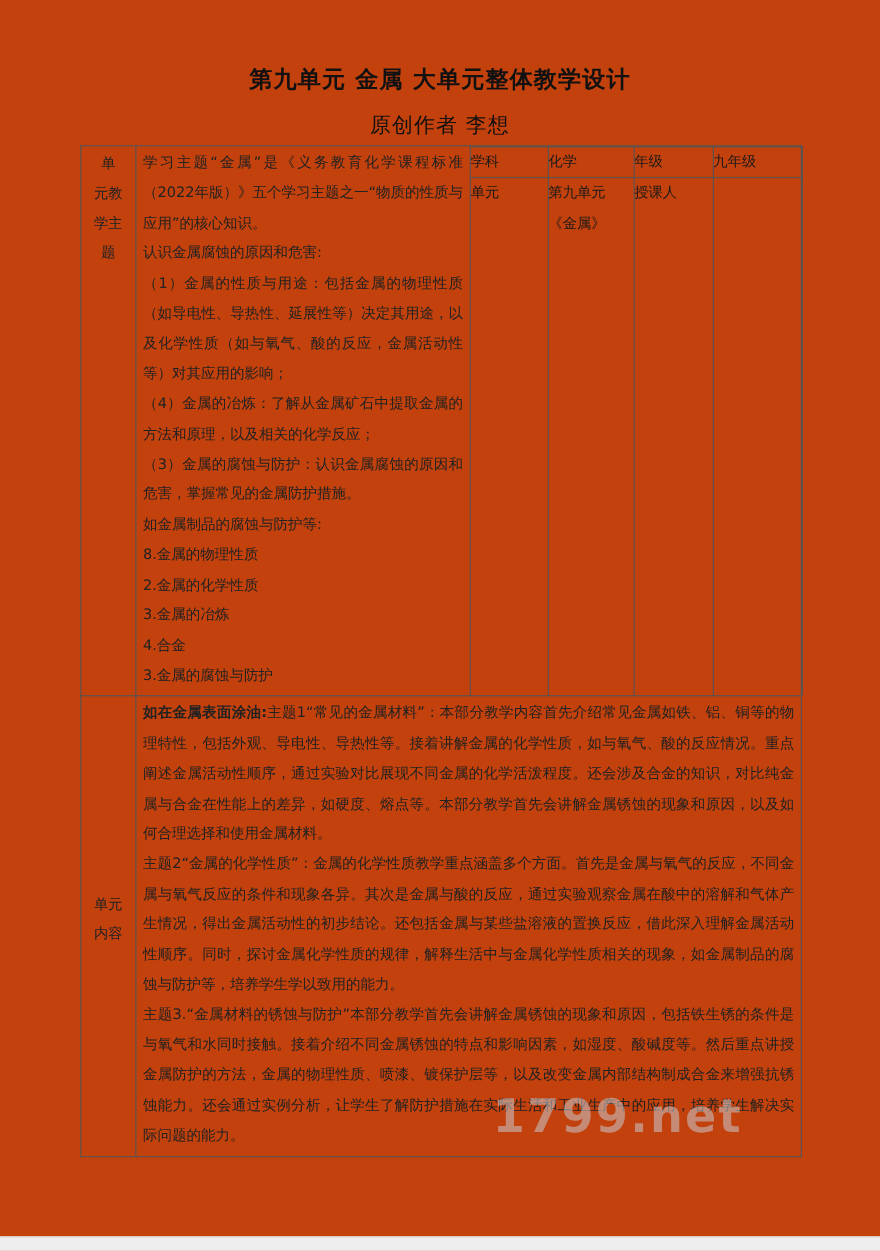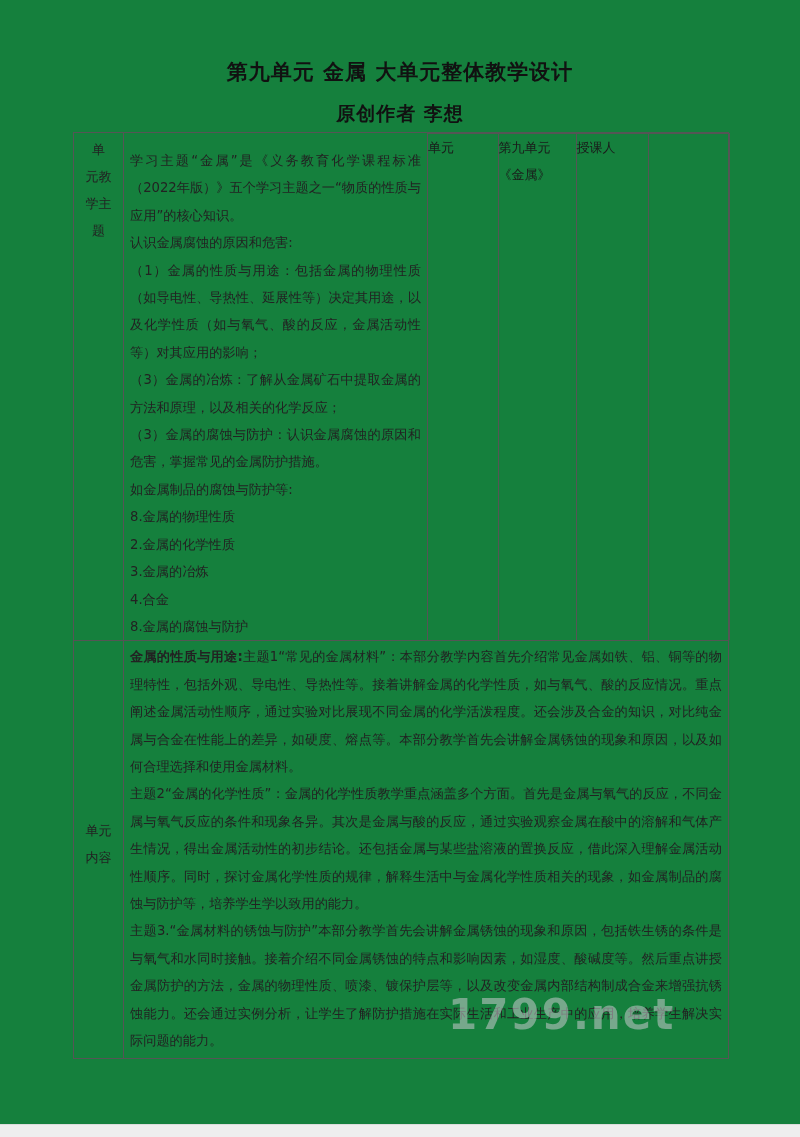--- a/index.html
+++ b/index.html
@@ -12,39 +12,39 @@
     height: 1137px;
     position: relative;
     overflow: hidden;
     font-family: "DejaVu Sans", "Liberation Sans", sans-serif;
     color: #1a1a1a;
   }
   .page {
     position: absolute;
     left: 0; top: 0;
     width: 800px; height: 1137px;
-    background: #15803d;
+    background: #c2410c;
   }
   .title {
     position: absolute;
     left: 0; width: 800px;
     top: 58px;
     text-align: center;
     font-size: 21px;
     font-weight: bold;
     letter-spacing: 1px;
     color: #111;
   }
   .subtitle {
     position: absolute;
     left: 0; width: 800px;
     top: 101px;
     text-align: center;
     font-size: 19px;
-    font-weight: bold;
+    font-weight: normal;
     letter-spacing: 1px;
     color: #111;
   }
   table.main {
     position: absolute;
     left: 73px;
     top: 132px;
     width: 655px;
     border-collapse: collapse;
     table-layout: fixed;
@@ -69,21 +69,20 @@
   .label-content {
     padding-top: 176px;
     line-height: 27px;
   }
   .topic-text {
     padding: 2px 6px 0 6px;
     font-size: 13.2px;
     line-height: 27.4px;
     color: #222;
     text-align: justify;
-    margin-top: 12px;
   }
   .topic-text p { margin: 0; }
   .meta-table {
     width: 100%;
     border-collapse: collapse;
     table-layout: fixed;
     height: 100%;
   }
   table.main td.meta-host { padding: 0; height: 496px; }
   .meta-table td {
@@ -147,59 +146,65 @@
           <div>元教</div>
           <div>学主</div>
           <div>题</div>
         </div>
       </td>
       <td>
         <div class="topic-text">
           <p>学习主题“金属”是《义务教育化学课程标准（2022年版）》五个学习主题之一“物质的性质与应用”的核心知识。</p>
           <p>认识金属腐蚀的原因和危害:</p>
           <p>（1）金属的性质与用途：包括金属的物理性质（如导电性、导热性、延展性等）决定其用途，以及化学性质（如与氧气、酸的反应，金属活动性等）对其应用的影响；</p>
-          <p>（3）金属的冶炼：了解从金属矿石中提取金属的方法和原理，以及相关的化学反应；</p>
+          <p>（4）金属的冶炼：了解从金属矿石中提取金属的方法和原理，以及相关的化学反应；</p>
           <p>（3）金属的腐蚀与防护：认识金属腐蚀的原因和危害，掌握常见的金属防护措施。</p>
           <p>如金属制品的腐蚀与防护等:</p>
           <p>8.金属的物理性质</p>
           <p>2.金属的化学性质</p>
           <p>3.金属的冶炼</p>
           <p>4.合金</p>
-          <p>8.金属的腐蚀与防护</p>
+          <p>3.金属的腐蚀与防护</p>
         </div>
       </td>
       <td class="meta-host">
         <table class="meta-table">
           <colgroup>
             <col style="width:70px">
             <col style="width:78px">
             <col style="width:72px">
             <col style="width:81px">
           </colgroup>
           <tbody>
+                <tr>
+            <td>学科</td>
+            <td>化学</td>
+            <td>年级</td>
+            <td>九年级</td>
+          </tr>
           <tr class="r2">
             <td>单元</td>
             <td>第九单元《金属》</td>
             <td>授课人</td>
             <td></td>
           </tr>
         </tbody>
             </table>
       </td>
     </tr>
     <tr>
       <td class="label-cell">
         <div class="label-content">
           <div>单元</div>
           <div>内容</div>
         </div>
       </td>
       <td colspan="2">
         <div class="content-text">
-          <p><span class="bold-lead">金属的性质与用途:</span><span>主题1“常见的金属材料”：本部分教学内容首先介绍常见金属如铁、铝、铜等的物理特性，包括外观、导电性、导热性等。接着讲解金属的化学性质，如与氧气、酸的反应情况。重点阐述金属活动性顺序，通过实验对比展现不同金属的化学活泼程度。还会涉及合金的知识，对比纯金属与合金在性能上的差异，如硬度、熔点等。本部分教学首先会讲解金属锈蚀的现象和原因，以及如何合理选择和使用金属材料。</span></p>
+          <p><span class="bold-lead">如在金属表面涂油:</span><span>主题1“常见的金属材料”：本部分教学内容首先介绍常见金属如铁、铝、铜等的物理特性，包括外观、导电性、导热性等。接着讲解金属的化学性质，如与氧气、酸的反应情况。重点阐述金属活动性顺序，通过实验对比展现不同金属的化学活泼程度。还会涉及合金的知识，对比纯金属与合金在性能上的差异，如硬度、熔点等。本部分教学首先会讲解金属锈蚀的现象和原因，以及如何合理选择和使用金属材料。</span></p>
           <p>主题2“金属的化学性质”：金属的化学性质教学重点涵盖多个方面。首先是金属与氧气的反应，不同金属与氧气反应的条件和现象各异。其次是金属与酸的反应，通过实验观察金属在酸中的溶解和气体产生情况，得出金属活动性的初步结论。还包括金属与某些盐溶液的置换反应，借此深入理解金属活动性顺序。同时，探讨金属化学性质的规律，解释生活中与金属化学性质相关的现象，如金属制品的腐蚀与防护等，培养学生学以致用的能力。</p>
           <p>主题3.“金属材料的锈蚀与防护”本部分教学首先会讲解金属锈蚀的现象和原因，包括铁生锈的条件是与氧气和水同时接触。接着介绍不同金属锈蚀的特点和影响因素，如湿度、酸碱度等。然后重点讲授金属防护的方法，金属的物理性质、喷漆、镀保护层等，以及改变金属内部结构制成合金来增强抗锈蚀能力。还会通过实例分析，让学生了解防护措施在实际生活和工业生产中的应用，培养学生解决实际问题的能力。</p>
         </div>
       </td>
     </tr>
   </tbody>
     </table>
 
   <div class="watermark">1799.net</div>
   <div class="bottom-bar"></div>

